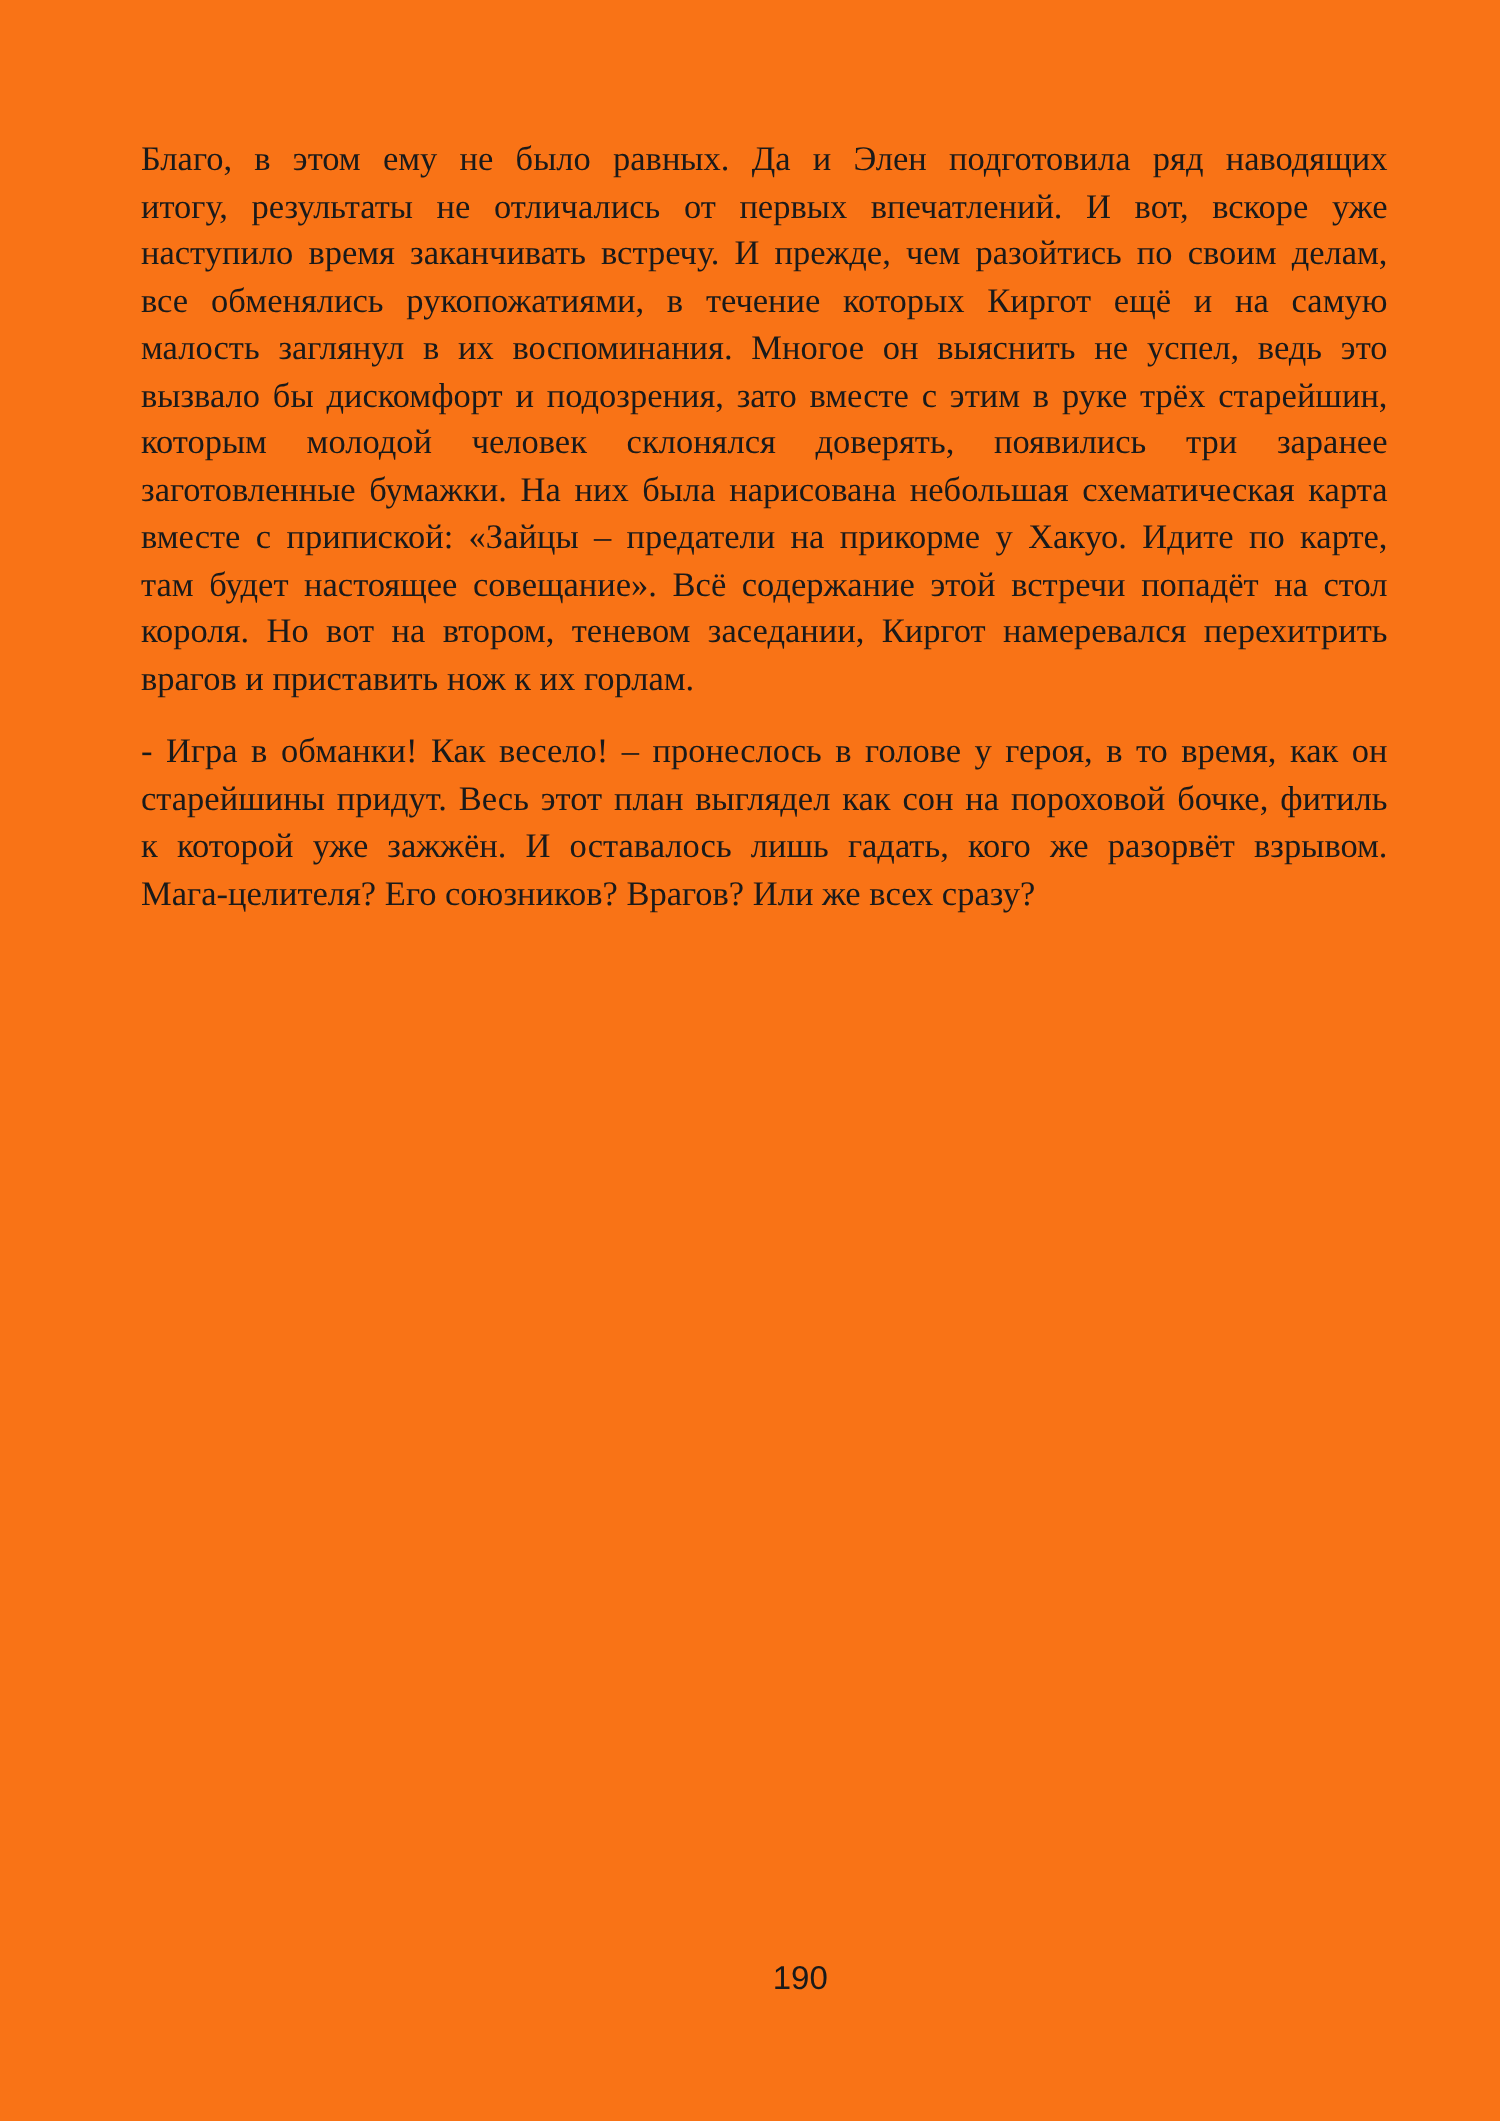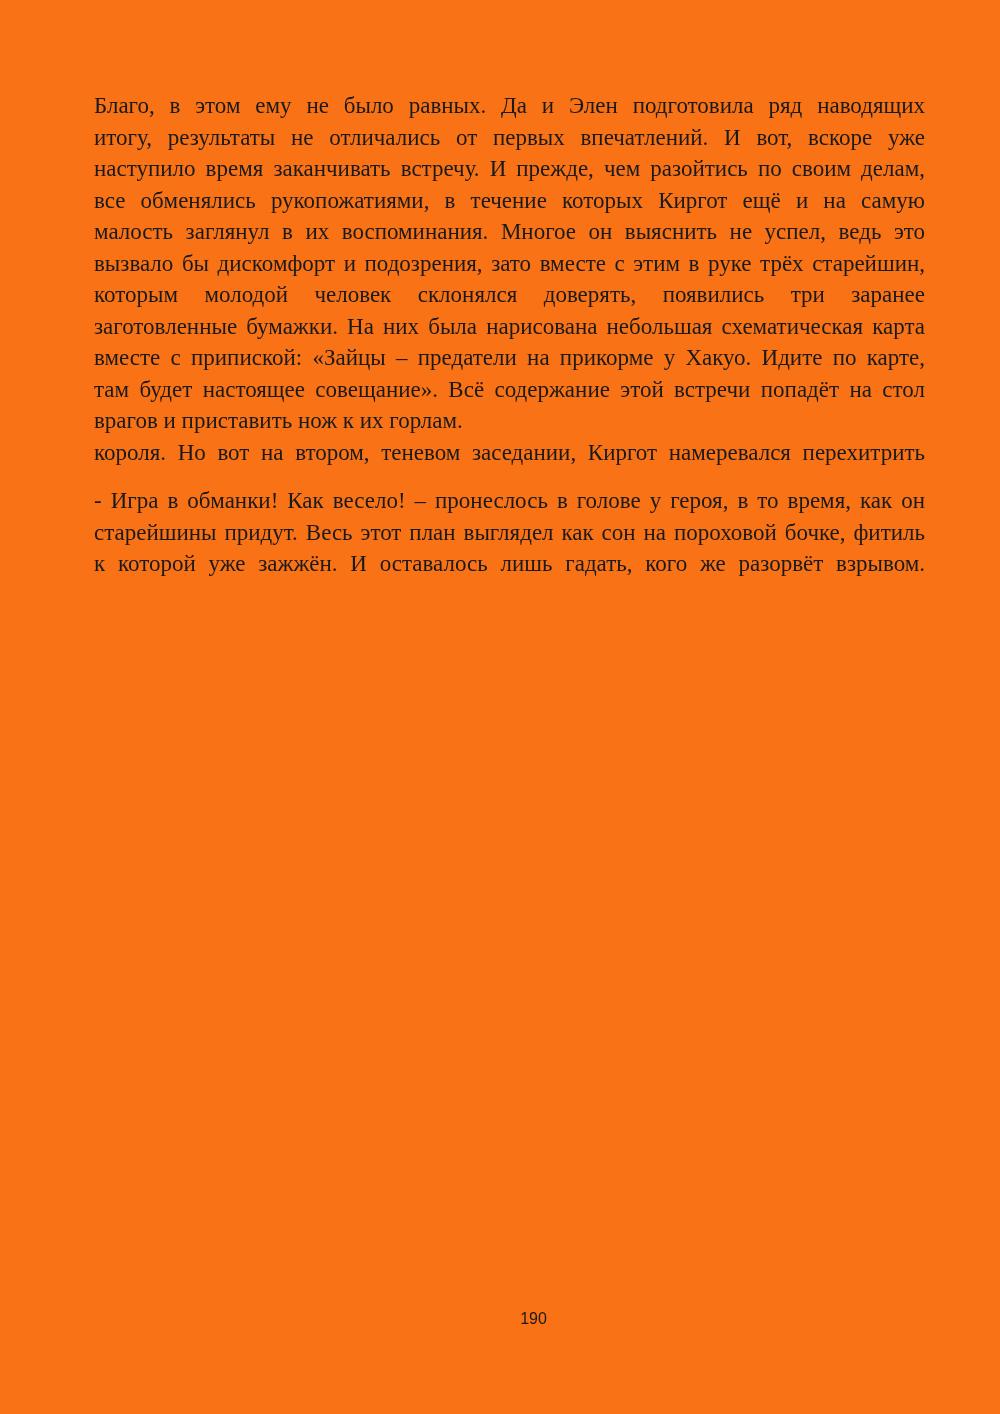--- a/index.html
+++ b/index.html
@@ -35,21 +35,21 @@
     text-align: left;
     text-align-last: left;
   }
   .footer {
     position: absolute;
     left: 118px;
     top: 1306px;
     width: 831px;
     text-align: center;
     font-family: "Liberation Sans", sans-serif;
-    font-size: 16px;
+    font-size: 22px;
     line-height: 26px;
     color: #1a1a1a;
   }
 </style>
 </head>
 <body>
 
 <div class="page">
 
   <div class="text-block">
@@ -58,27 +58,28 @@
       <div class="line">Благо, в этом ему не было равных. Да и Элен подготовила ряд наводящих</div>
       <div class="line">итогу, результаты не отличались от первых впечатлений. И вот, вскоре уже</div>
       <div class="line">наступило время заканчивать встречу. И прежде, чем разойтись по своим делам,</div>
       <div class="line">все обменялись рукопожатиями, в течение которых Киргот ещё и на самую</div>
       <div class="line">малость заглянул в их воспоминания. Многое он выяснить не успел, ведь это</div>
       <div class="line">вызвало бы дискомфорт и подозрения, зато вместе с этим в руке трёх старейшин,</div>
       <div class="line">которым молодой человек склонялся доверять, появились три заранее</div>
       <div class="line">заготовленные бумажки. На них была нарисована небольшая схематическая карта</div>
       <div class="line">вместе с припиской: «Зайцы – предатели на прикорме у Хакуо. Идите по карте,</div>
       <div class="line">там будет настоящее совещание». Всё содержание этой встречи попадёт на стол</div>
+      <div class="line">короля. Но вот на втором, теневом заседании, Киргот намеревался перехитрить</div>
       <div class="line last-line">врагов и приставить нож к их горлам.</div>
-      <div class="line">короля. Но вот на втором, теневом заседании, Киргот намеревался перехитрить</div>
     </div>
 
     <div class="paragraph">
       <div class="line">- Игра в обманки! Как весело! – пронеслось в голове у героя, в то время, как он</div>
       <div class="line">старейшины придут. Весь этот план выглядел как сон на пороховой бочке, фитиль</div>
       <div class="line">к которой уже зажжён. И оставалось лишь гадать, кого же разорвёт взрывом.</div>
+      <div class="line last-line">Мага-целителя? Его союзников? Врагов? Или же всех сразу?</div>
     </div>
 
   </div>
 
   <div class="footer">190</div>
 
 </div>
 
 </body></html>

